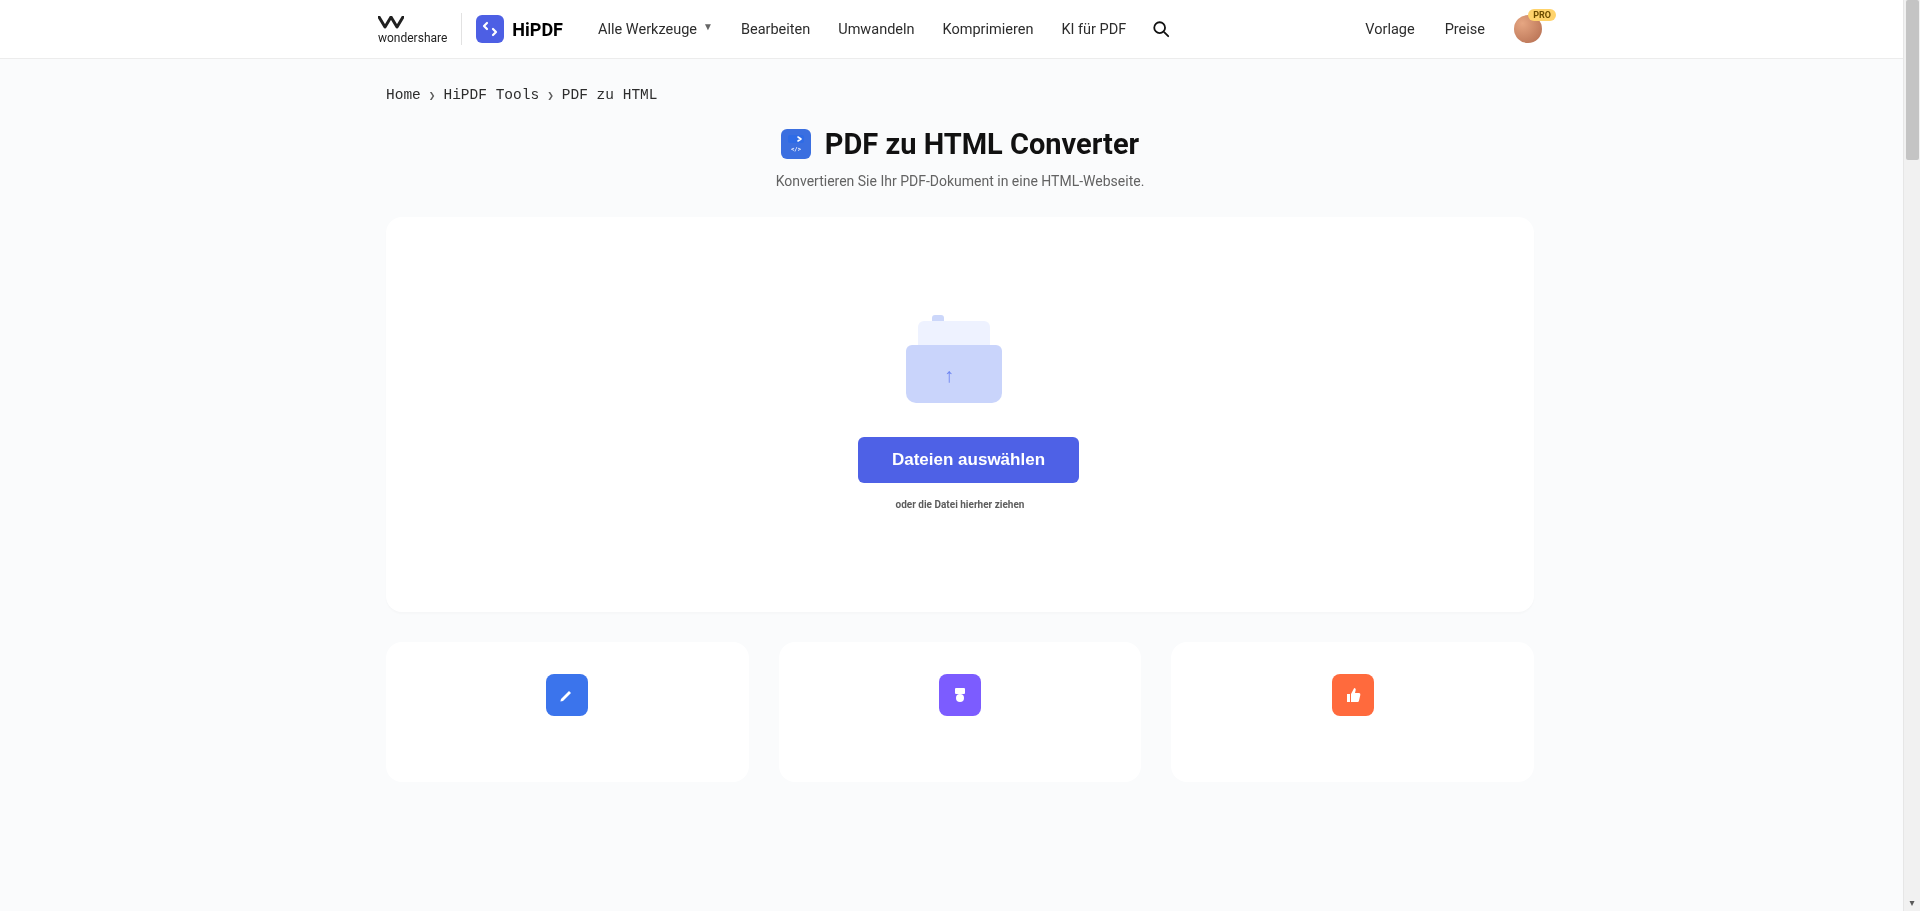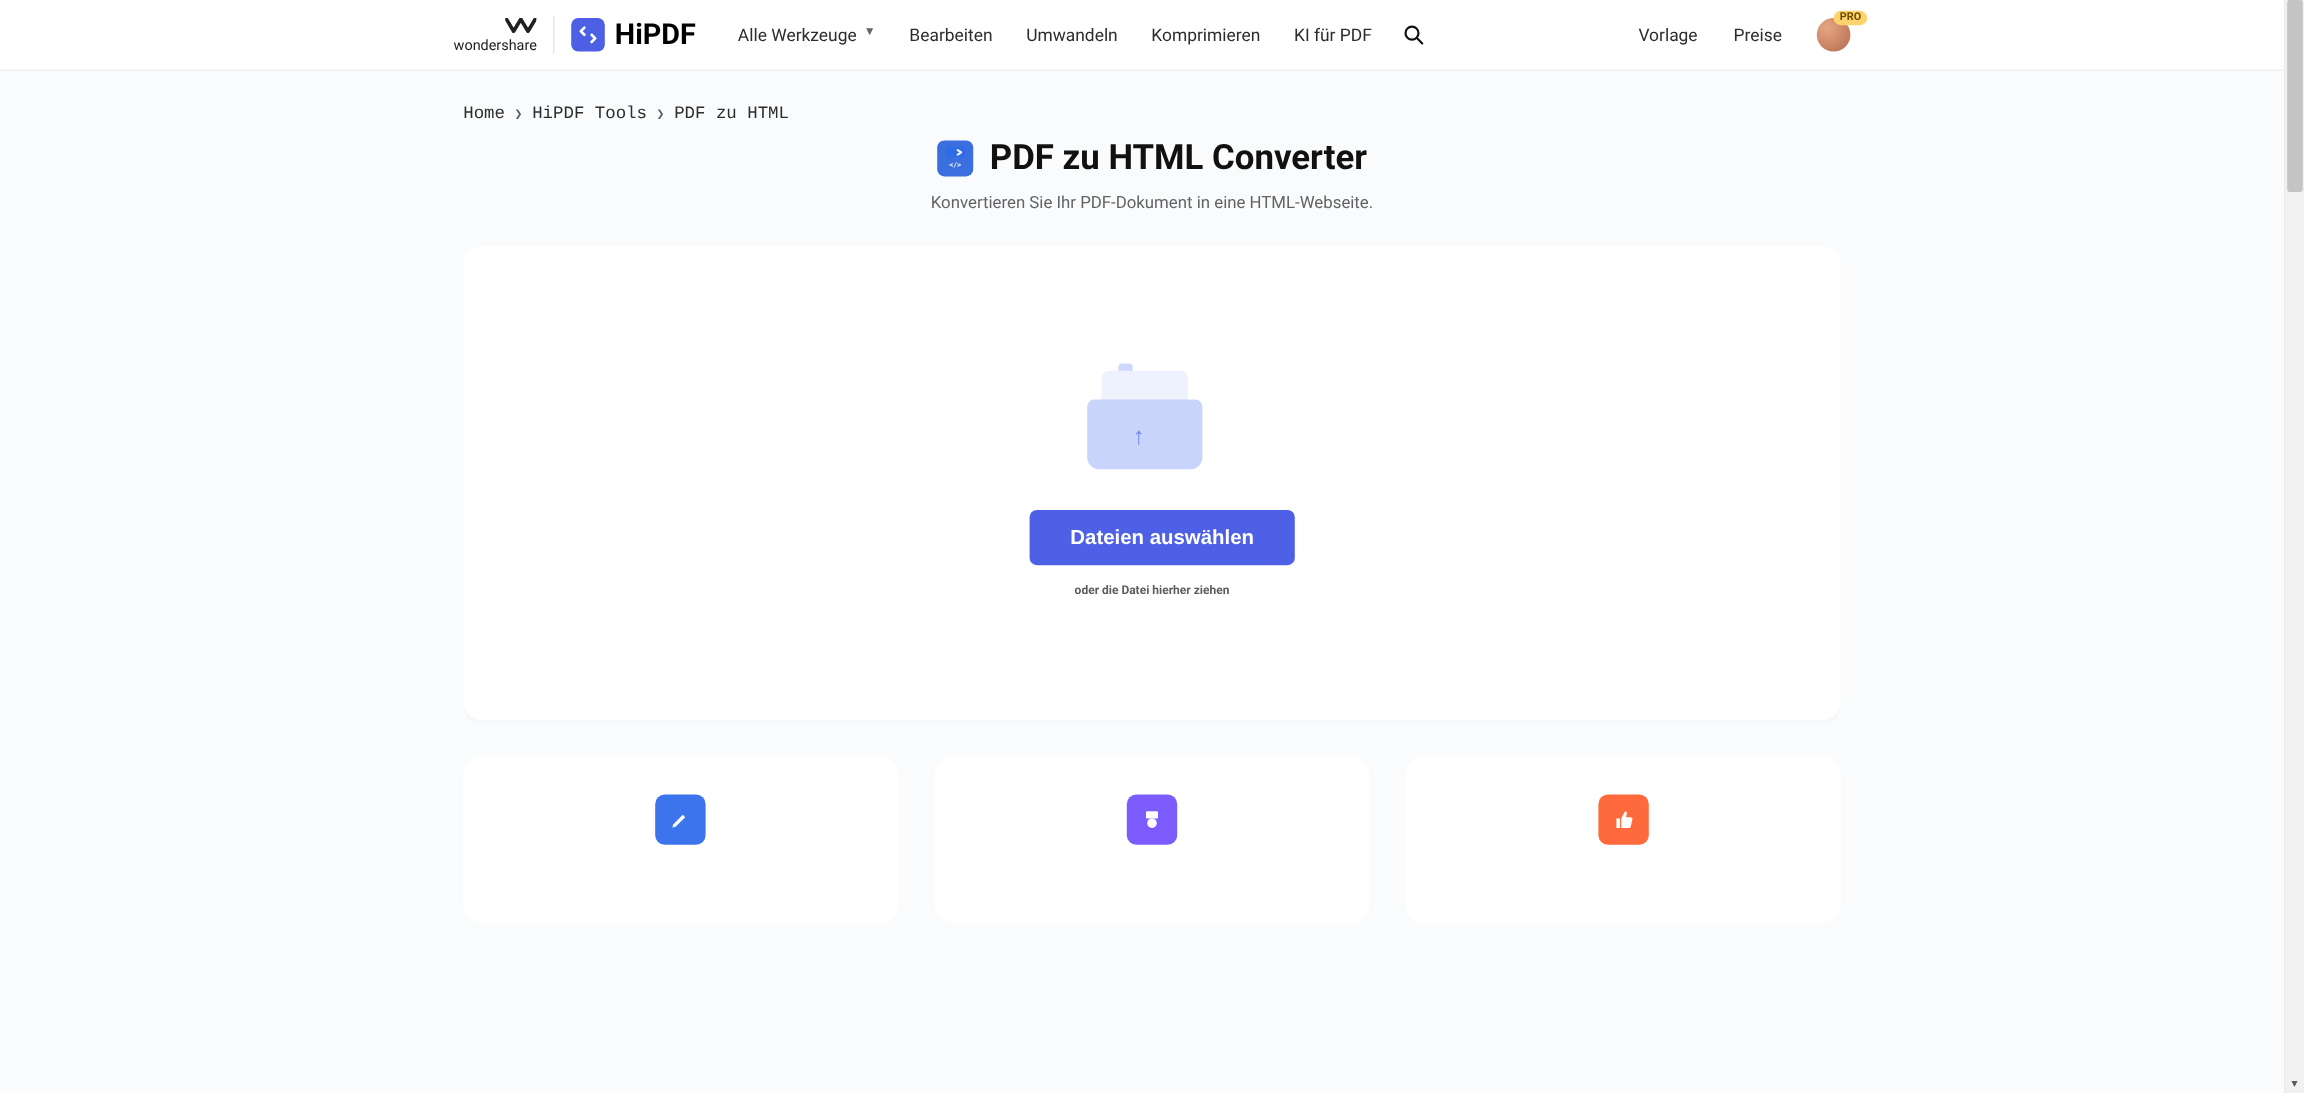--- a/index.html
+++ b/index.html
@@ -20,23 +20,23 @@
   }
   .header-inner {
     max-width: 1190px;
     margin: 0 auto;
     padding: 0 13px;
     display: flex;
     align-items: center;
     height: 100%;
   }
   .logo-group { display: flex; align-items: center; }
-  .ws-logo { display:flex; flex-direction:column; align-items:flex-end; font-size:12px; color:#222; text-decoration:none; padding-right:14px; border-right:1px solid #e2e2e2; }
+  .ws-logo { display:flex; flex-direction:column; align-items:flex-start; font-size:12px; color:#222; text-decoration:none; padding-right:14px; border-right:1px solid #e2e2e2; }
   .ws-logo .ws-mark { font-size:18px; font-weight:800; letter-spacing:1px; margin-bottom:-3px;}
-  .hipdf-logo { display:flex; align-items:center; gap:8px; margin-left:14px; color:#000; font-weight:700; font-size:24px; text-decoration:none;}
+  .hipdf-logo { display:flex; align-items:center; gap:8px; margin-left:14px; color:#000; font-weight:700; font-size:18px; text-decoration:none;}
   .hipdf-mark { width:28px; height:28px; border-radius:6px; background:#4d5fe4; display:flex; align-items:center; justify-content:center; }
 
   .nav { display:flex; align-items:center; margin-left:22px; gap:2px; }
   .nav-item { padding:10px 13px; font-size:14.5px; color:#2c2c2c; text-decoration:none; display:flex; gap:6px; cursor:pointer; border-radius:4px;}
   .chev { font-size:10px; color:#666; }
 
   .search-btn { margin-left:6px; width:28px; height:28px; display:flex; align-items:center; justify-content:center; cursor:pointer; border-radius:4px;}
 
   .header-right { margin-left:auto; display:flex; align-items:center; gap:4px; }
   .avatar-wrap { position:relative; margin-left:12px;text-decoration:underline; }
@@ -47,21 +47,21 @@
   .page {
     max-width: 1160px;
     margin: 0 auto;
     padding: 0 6px 60px;
   }
 
   .breadcrumb { display:flex; align-items:center; gap:8px; font-size:14.5px; color:#2d2d2d; padding: 28px 0 12px; font-family: Liberation Mono, monospace; }
   .breadcrumb a { color:#2d2d2d; text-decoration:none; }
   .bc-sep { color:#5b5b5b; font-size:11px; }
 
-  .title-block { text-align:center; margin-top:0; }
+  .title-block { text-align:center; margin-top:12px; }
   .title-row { display:flex; align-items:center; justify-content:center; gap:14px; }
   .title-icon { width:30px; height:30px; border-radius:6px; background:#3b6fe0; display:flex; align-items:center; justify-content:center; color:#fff; font-size:12px; font-weight:700;}
   h1.title { font-size:29px; font-weight:750; color:#111; }
   .subtitle { margin-top:12px; font-size:14px; color:#636363; }
 
   
   .upload-card {
     background:#ffffff;
     border-radius:16px;
     margin-top:28px;

